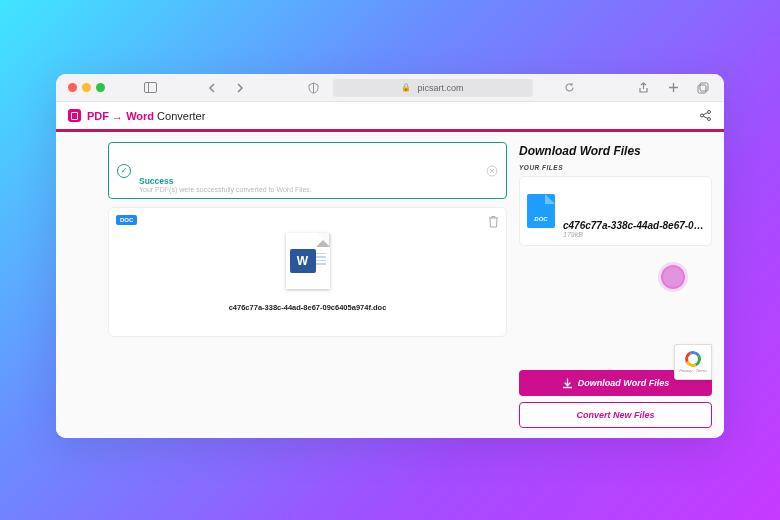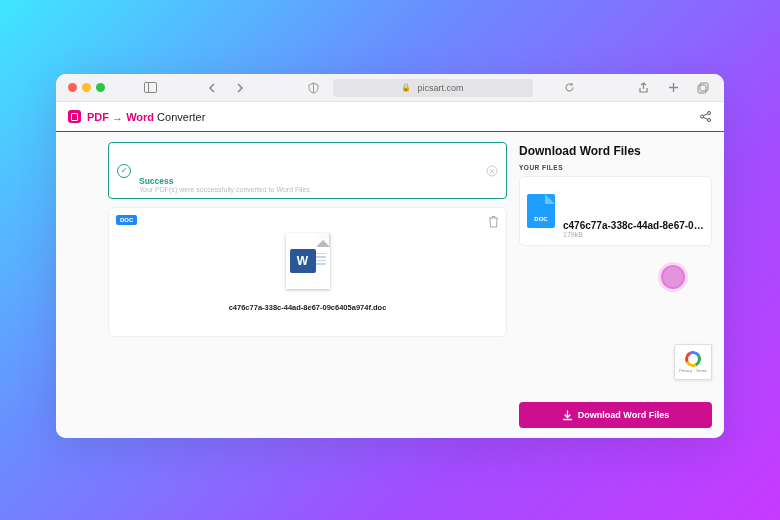--- a/index.html
+++ b/index.html
@@ -8,30 +8,30 @@
   .browser { width: 668px; height: 364px; background: #fff; border-radius: 10px; box-shadow: 0 10px 40px rgba(0,0,0,0.1); overflow: hidden; display: flex; flex-direction: column; }
   .chrome { height: 28px; background: #f3f2f4; display: flex; align-items: center; padding: 0 12px; gap: 6px; border-bottom: 1px solid #e3e2e5; }
   .dots { display:flex; gap:5px; }
   .dot { width:9px; height:9px; border-radius:50%; }
   .dot.r{background:#ff5f57;} .dot.y{background:#febc2e;} .dot.g{background:#28c840;}
   .chrome .spacer { flex:1; }
   .chrome .tool { width:18px; height:18px; display:flex; align-items:center; justify-content:center; color:#888; }
   .nav { display:flex; gap:10px; margin-left:38px; }
   .urlbar { width:200px; height:18px; background:#e4e3e6; border-radius:4px; display:flex; align-items:center; justify-content:center; gap:6px; font-size:9px; color:#666; margin: 0 auto;}
   .urlbar .lock{font-size:8px;}
-  .header { height: 30px; border-bottom: 1px solid #be185d; display:flex; align-items:center; padding: 0 12px; justify-content: flex-end; }
+  .header { height: 30px; border-bottom: 3px solid #be185d; display:flex; align-items:center; padding: 0 12px; justify-content: flex-end; }
   .logo { width:13px; height:13px; border-radius:3px; background:#e4007f; display:flex; align-items:center; justify-content:center; margin-right:6px; }
   .logo-inner{ width:7px;height:8px;border:1.5px solid #fff; border-radius:1px;}
   .header-title { font-size:11px; font-weight:700; }
   .header-title .pink { color:#e4007f; }
   .header-title .black { color:#222; font-weight:500; }
   .share { margin-left:auto; color:#555; }
   .body { flex:1; display:flex; background:#fafafa; }
   .left { flex:1; padding: 10px 12px 12px 52px; }
-  .right { width: 205px; padding: 10px 12px 10px 0; display:flex; flex-direction:column; }
+  .right { width: 205px; padding: 10px 12px 10px 0; display:flex; flex-direction:column;font-style:italic; }
   .success { border:1px solid #1a9b8a; border-radius:4px; padding:5px 8px; display:flex; align-items:center; gap:8px; background:#fff; }
   .success .check { width:14px;height:14px;border:1.5px solid #1a9b8a;border-radius:50%;display:flex;align-items:center;justify-content:center;color:#1a9b8a;font-size:8px;}
   .success .txt { flex:1;margin-top:28px; }
   .success .ttl { font-size:8.5px; font-weight:700; color:#1a9b8a; }
   .success .sub { font-size:7px; color:#bbb; }
   .success .close { color:#bbb; font-size:12px; }
   .card { margin-top:8px; background:#fff; border:1px solid #eee; border-radius:6px; height:130px; position:relative; display:flex; flex-direction:column; align-items:center; justify-content:center; }
   .badge { position:absolute; top:7px; left:7px; background:#1e88ff; color:#fff; font-size:6px; font-weight:700; padding:2px 4px; border-radius:2px; }
   .trash { position:absolute; top:7px; right:7px; color:#999; }
   .filebig { display:flex; flex-direction:column; align-items:center; }
@@ -203,20 +203,23 @@
               <div class="fsize">179kB</div>
             </div>
           </div>
           <div class="grow"></div>
           <div class="btn primary">
             <svg width="11" height="11" viewBox="0 0 11 11">
                 <path d="M5.5 1 V7 M3 5 L5.5 7.5 L8 5 M1.5 9.5 H9.5" fill="none" stroke="#fff" stroke-width="1.3" stroke-linecap="round"></path>
               </svg>
             <span>Download Word Files</span>
           </div>
+          <div class="btn secondary">
+            <span>Convert New Files</span>
+          </div>
 
           <div class="recaptcha">
             <div class="rc"></div>
             <div class="rt">Privacy · Terms</div>
           </div>
         </div>
       </div>
     </div>
 
     <div class="cursor c1"></div>

